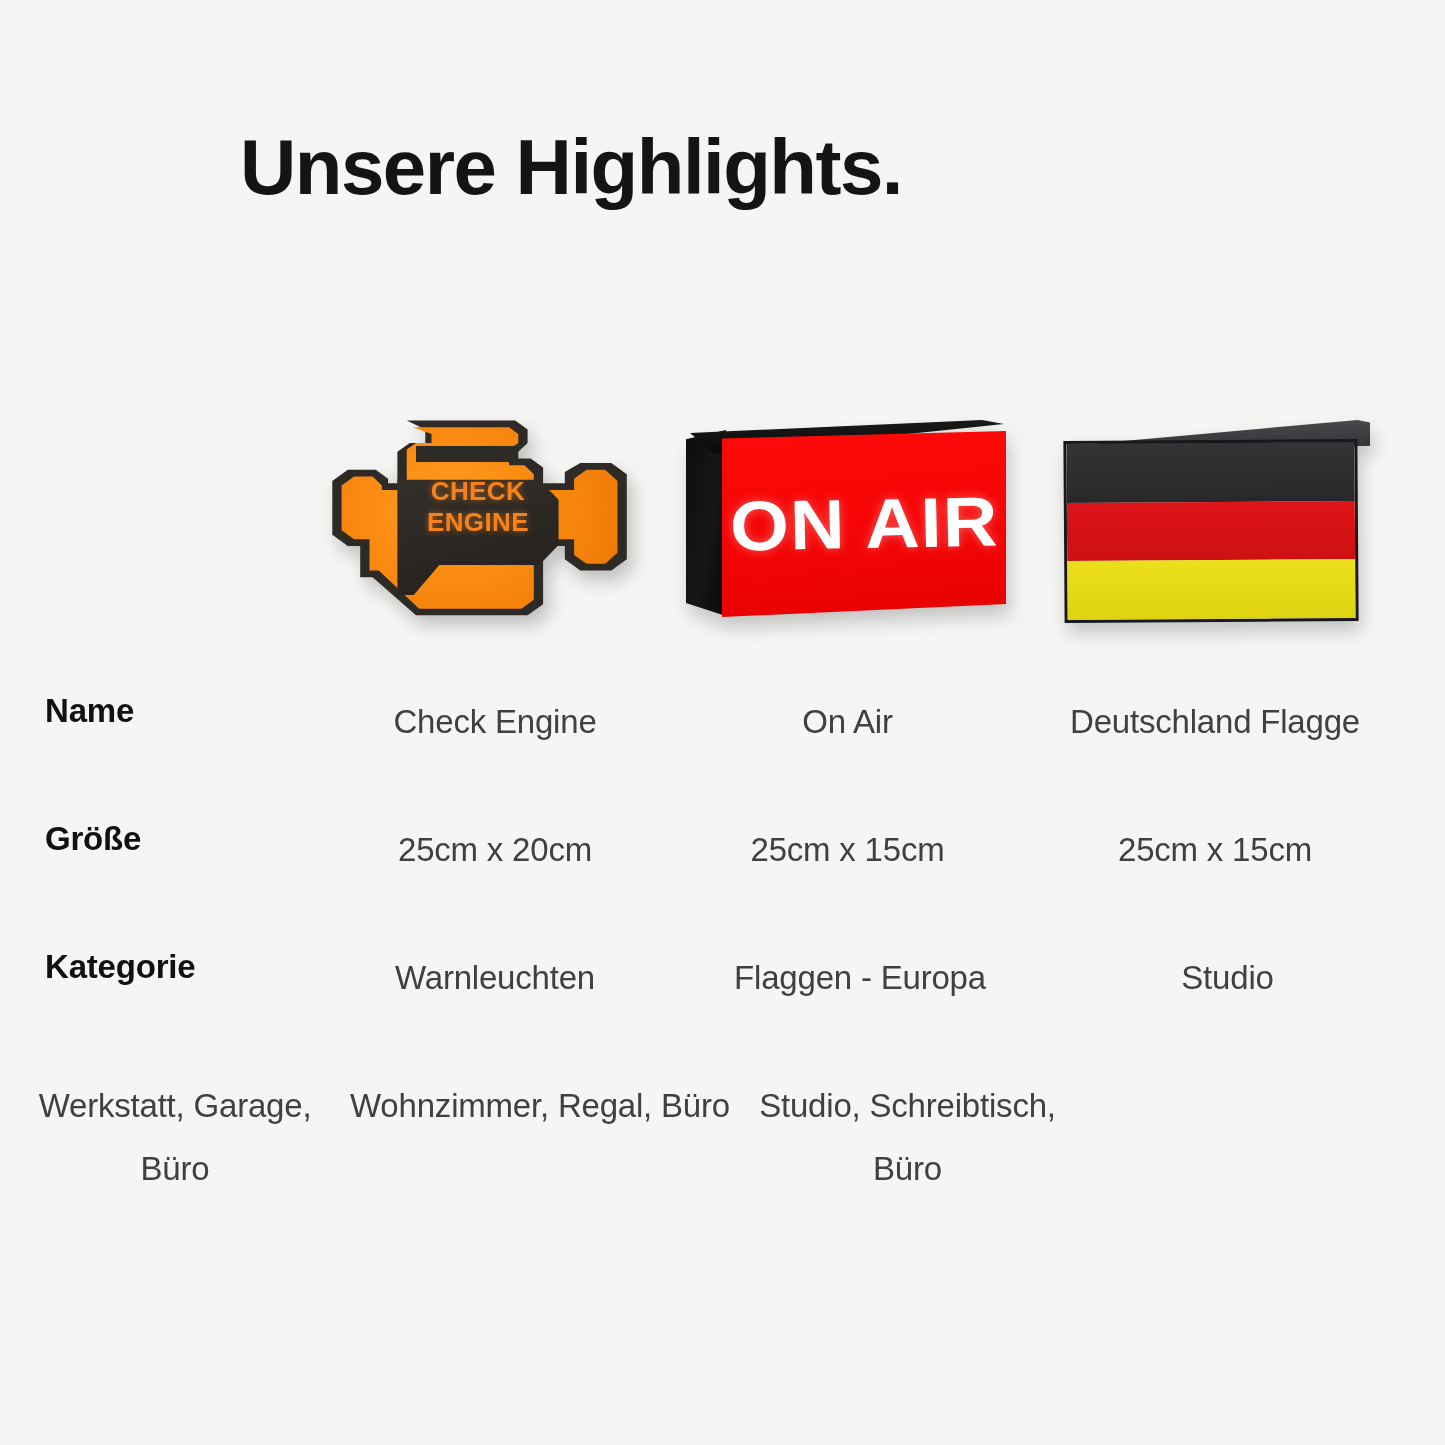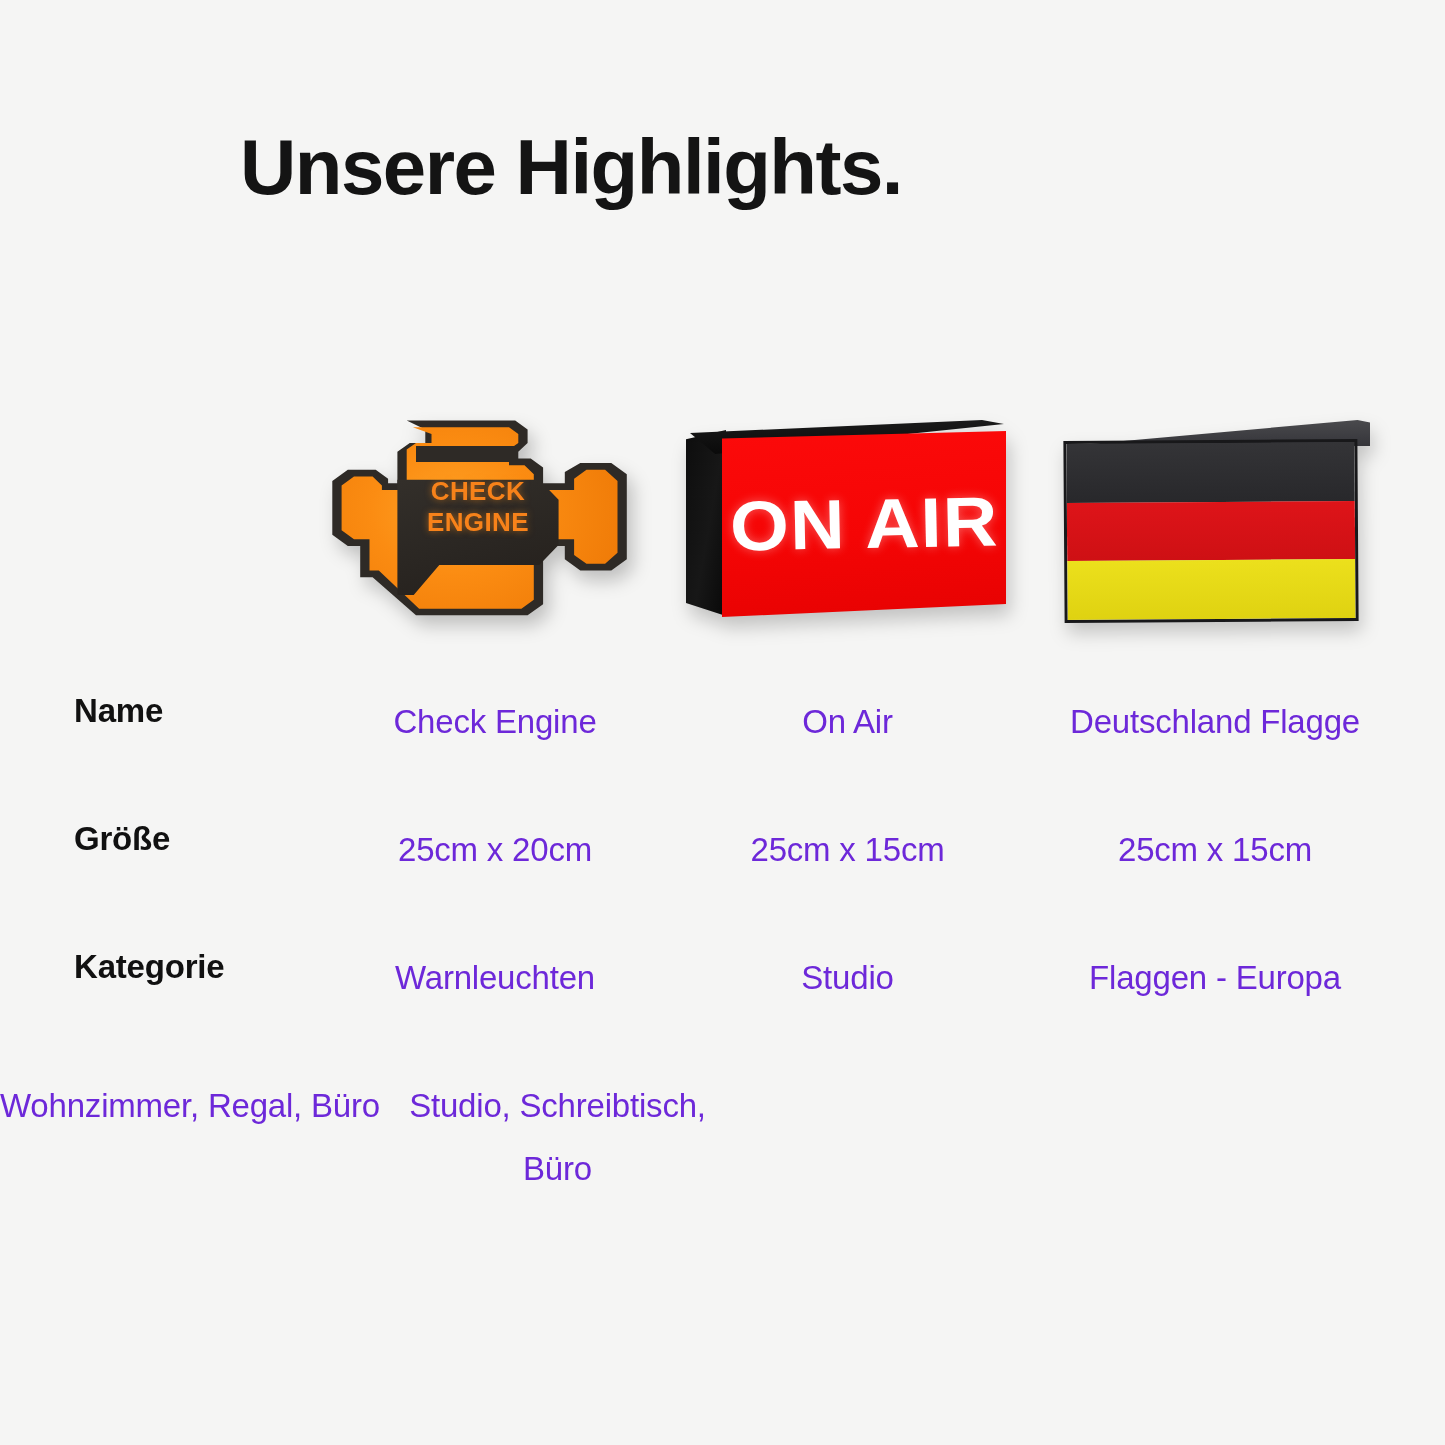--- a/index.html
+++ b/index.html
@@ -209,34 +209,34 @@
     width: 1445px;
   }
   .spec-row {
     display: flex;
     align-items: flex-start;
     height: 128px;
   }
   .spec-row.tall { height: 150px; }
   .spec-label {
     width: 320px;
-    padding-left: 74px;
+    padding-left: 45px;
     box-sizing: border-box;
     font-size: 33px;
     font-weight: bold;
     color: #111111;
     letter-spacing: -0.2px;
     line-height: 1.25;
   }
   .spec-value {
     flex: 1;
     text-align: center;
     font-size: 33px;
     font-weight: normal;
-    color: #6d28d9;
+    color: #404040;
     letter-spacing: -0.2px;
     line-height: 1.92;
   }
   .spec-value.v1 { max-width: 350px; }
   .spec-value.v2 { max-width: 355px; }
   .spec-value.v3 { max-width: 380px; }
 </style>
 </head>
 <body>
 
@@ -292,22 +292,23 @@
   <div class="spec-row">
     <div class="spec-label">Größe</div>
     <div class="spec-value v1">25cm x 20cm</div>
     <div class="spec-value v2">25cm x 15cm</div>
     <div class="spec-value v3">25cm x 15cm</div>
   </div>
 
   <div class="spec-row">
     <div class="spec-label">Kategorie</div>
     <div class="spec-value v1">Warnleuchten</div>
+    <div class="spec-value v3">Flaggen - Europa</div>
     <div class="spec-value v2">Studio</div>
-    <div class="spec-value v3">Flaggen - Europa</div>
   </div>
 
   <div class="spec-row tall">
+    <div class="spec-value v1">Werkstatt, Garage, Büro</div>
     <div class="spec-value v3">Wohnzimmer, Regal, Büro</div>
     <div class="spec-value v2">Studio, Schreibtisch, Büro</div>
   </div>
 
 </div>
 
 </body></html>

